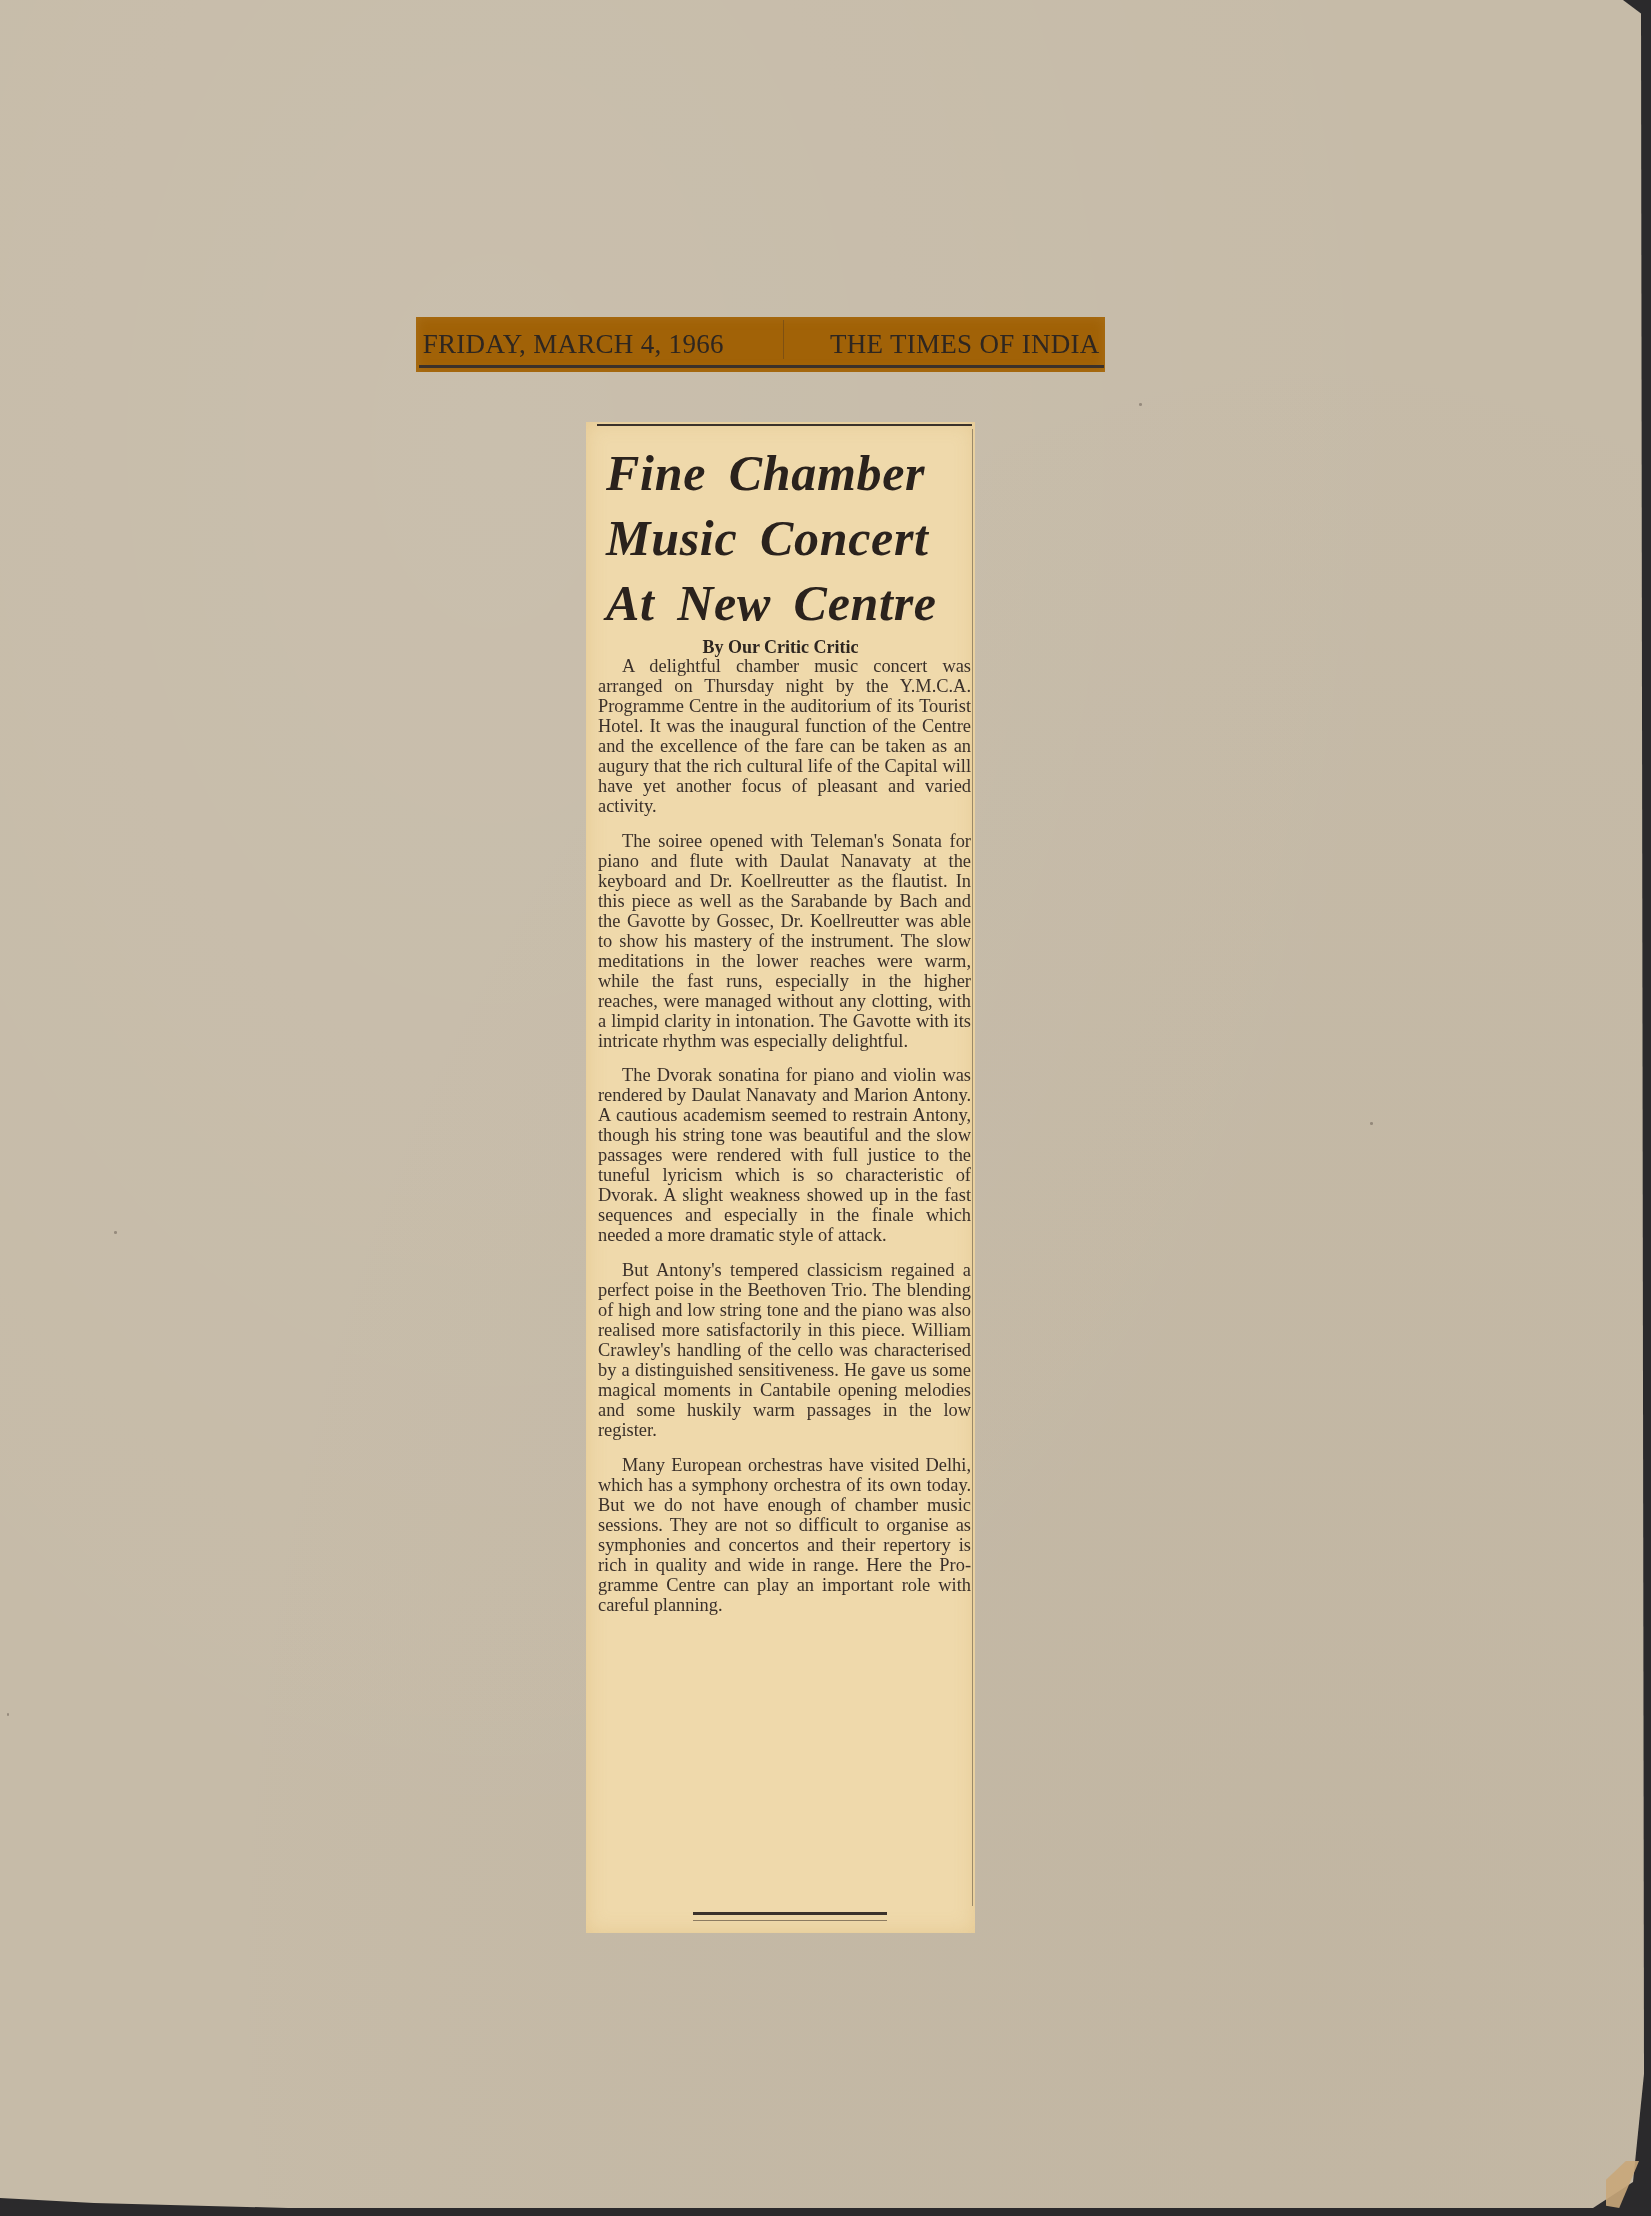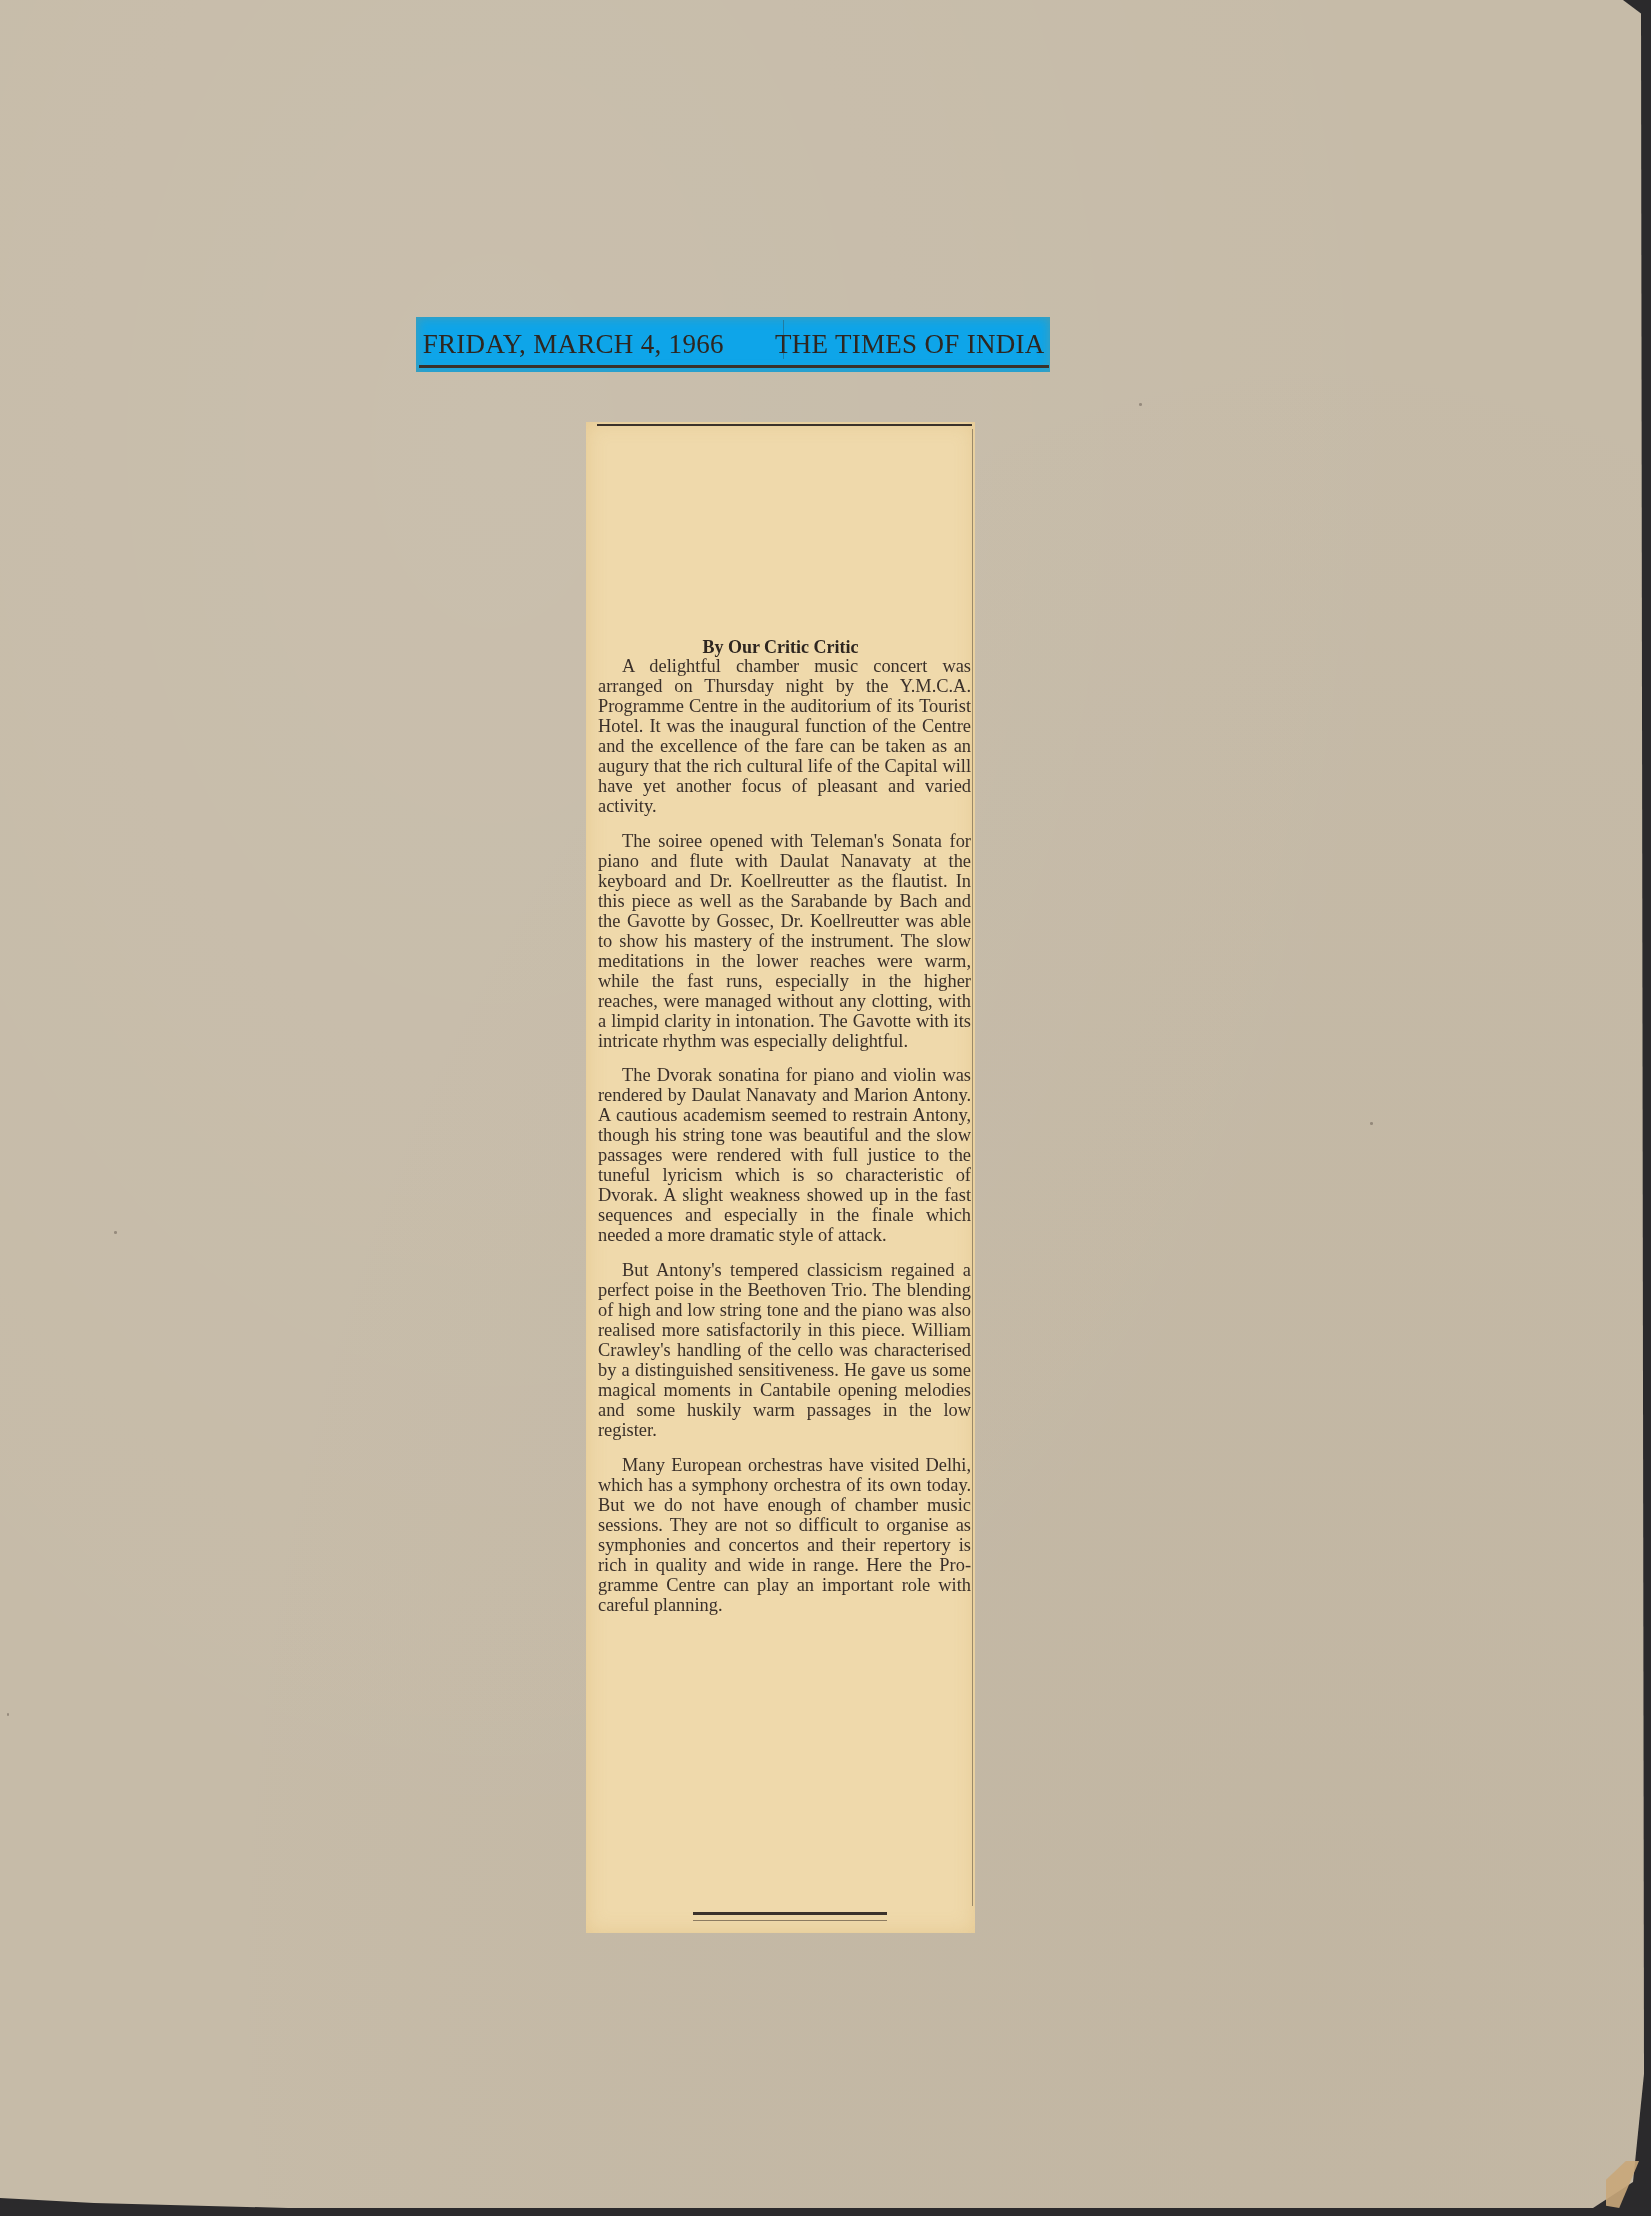--- a/index.html
+++ b/index.html
@@ -34,23 +34,23 @@
       background: #c9a77a;
       clip-path: polygon(60% 0, 100% 0, 40% 100%, 0 95%, 0 40%);
       opacity: 0.9;
     }
 
     
     .date-strip {
       position: absolute;
       left: 416px;
       top: 317px;
-      width: 634px;
+      width: 689px;
       height: 55px;
-      background: #0ea5e9;
+      background: #a16207;
       box-shadow: inset 0 0 12px rgba(190,140,60,0.35);
     }
     .date-strip-row {
       position: absolute;
       left: 4px;
       right: 5.4px;
       top: 12px;
       display: flex;
       justify-content: space-between;
       font-family: "Liberation Serif", serif;
@@ -188,20 +188,25 @@
     <span class="date-strip-paper">THE TIMES OF INDIA</span>
   </div>
   <div class="date-strip-divider"></div>
   <div class="date-strip-rule"></div>
 </div>
 
 <div class="clipping">
   <div class="clip-top-rule"></div>
   <div class="clip-right-rule"></div>
 
+  <div class="headline">
+    <div>Fine Chamber</div>
+    <div>Music Concert</div>
+    <div>At New Centre</div>
+  </div>
 
   <div class="byline">By Our Critic Critic</div>
 
   <div class="body-text">
     <p>A delightful chamber music concert was arranged on Thursday night by the Y.M.C.A. Programme Centre in the auditorium of its Tourist Hotel. It was the inaugural function of the Centre and the excellence of the fare can be taken as an augury that the rich cultural life of the Capital will have yet another focus of pleasant and varied activity.</p>
     <p>The soiree opened with Teleman's Sonata for piano and flute with Daulat Nanavaty at the keyboard and Dr. Koellreutter as the flautist. In this piece as well as the Sarabande by Bach and the Gavotte by Gossec, Dr. Koellreutter was able to show his mastery of the instrument. The slow meditations in the lower reaches were warm, while the fast runs, especially in the higher reaches, were managed without any clotting, with a limpid clarity in intonation. The Gavotte with its intricate rhythm was especially delightful.</p>
     <p>The Dvorak sonatina for piano and violin was rendered by Daulat Nana­vaty and Marion Antony. A cautious academism seemed to restrain Antony, though his string tone was beautiful and the slow passages were rendered with full justice to the tuneful lyricism which is so characteristic of Dvorak. A slight weakness showed up in the fast sequences and especially in the finale which needed a more dramatic style of attack.</p>
     <p>But Antony's tempered classicism regained a perfect poise in the Beetho­ven Trio. The blending of high and low string tone and the piano was also realised more satisfactorily in this piece. William Crawley's handling of the cello was characterised by a dis­tinguished sensitiveness. He gave us some magical moments in Cantabile opening melodies and some huskily warm passages in the low register.</p>
     <p>Many European orchestras have visit­ed Delhi, which has a symphony orchestra of its own today. But we do not have enough of chamber music sessions. They are not so difficult to organise as symphonies and concertos and their repertory is rich in quality and wide in range. Here the Pro­gramme Centre can play an important role with careful planning.</p>
   </div>

